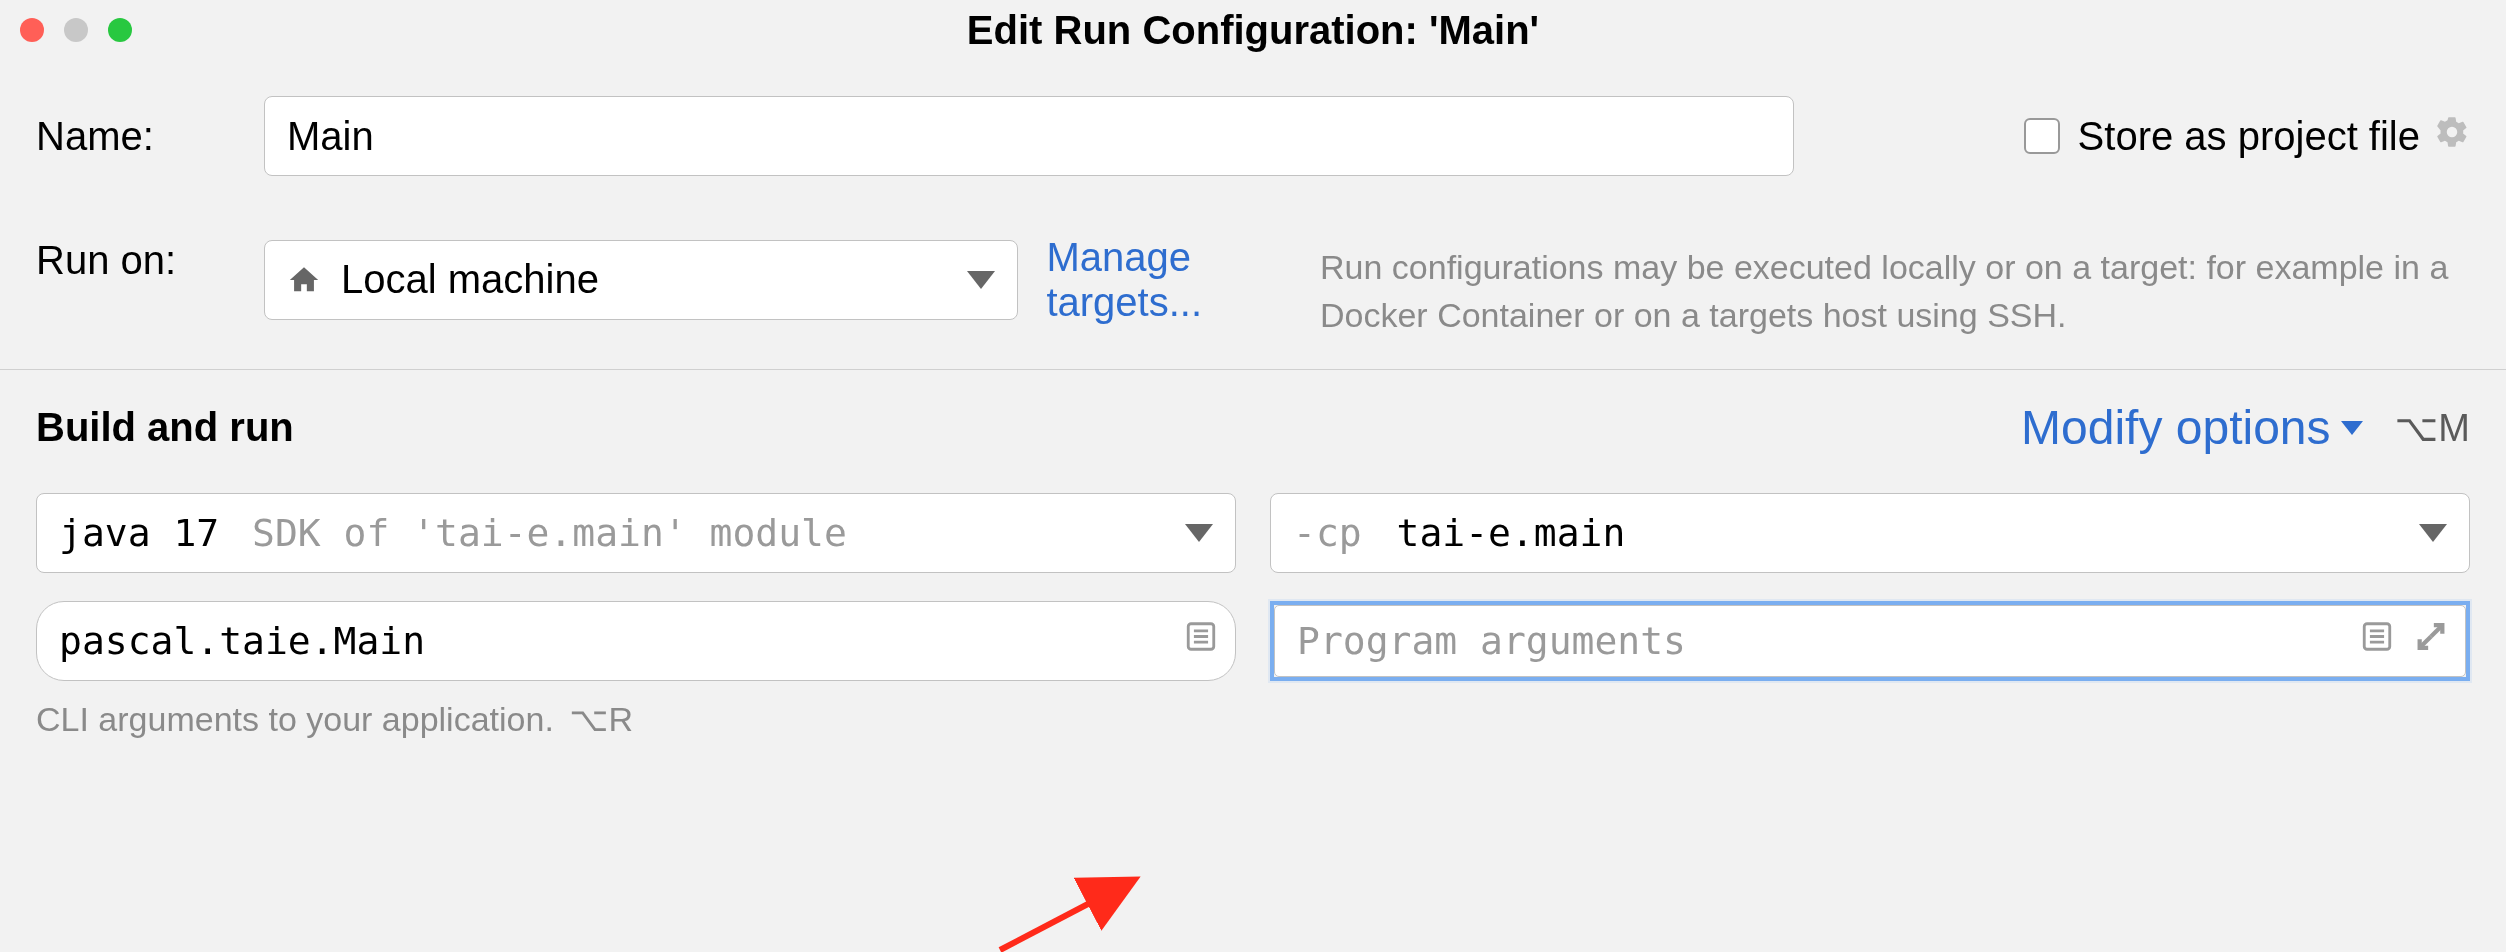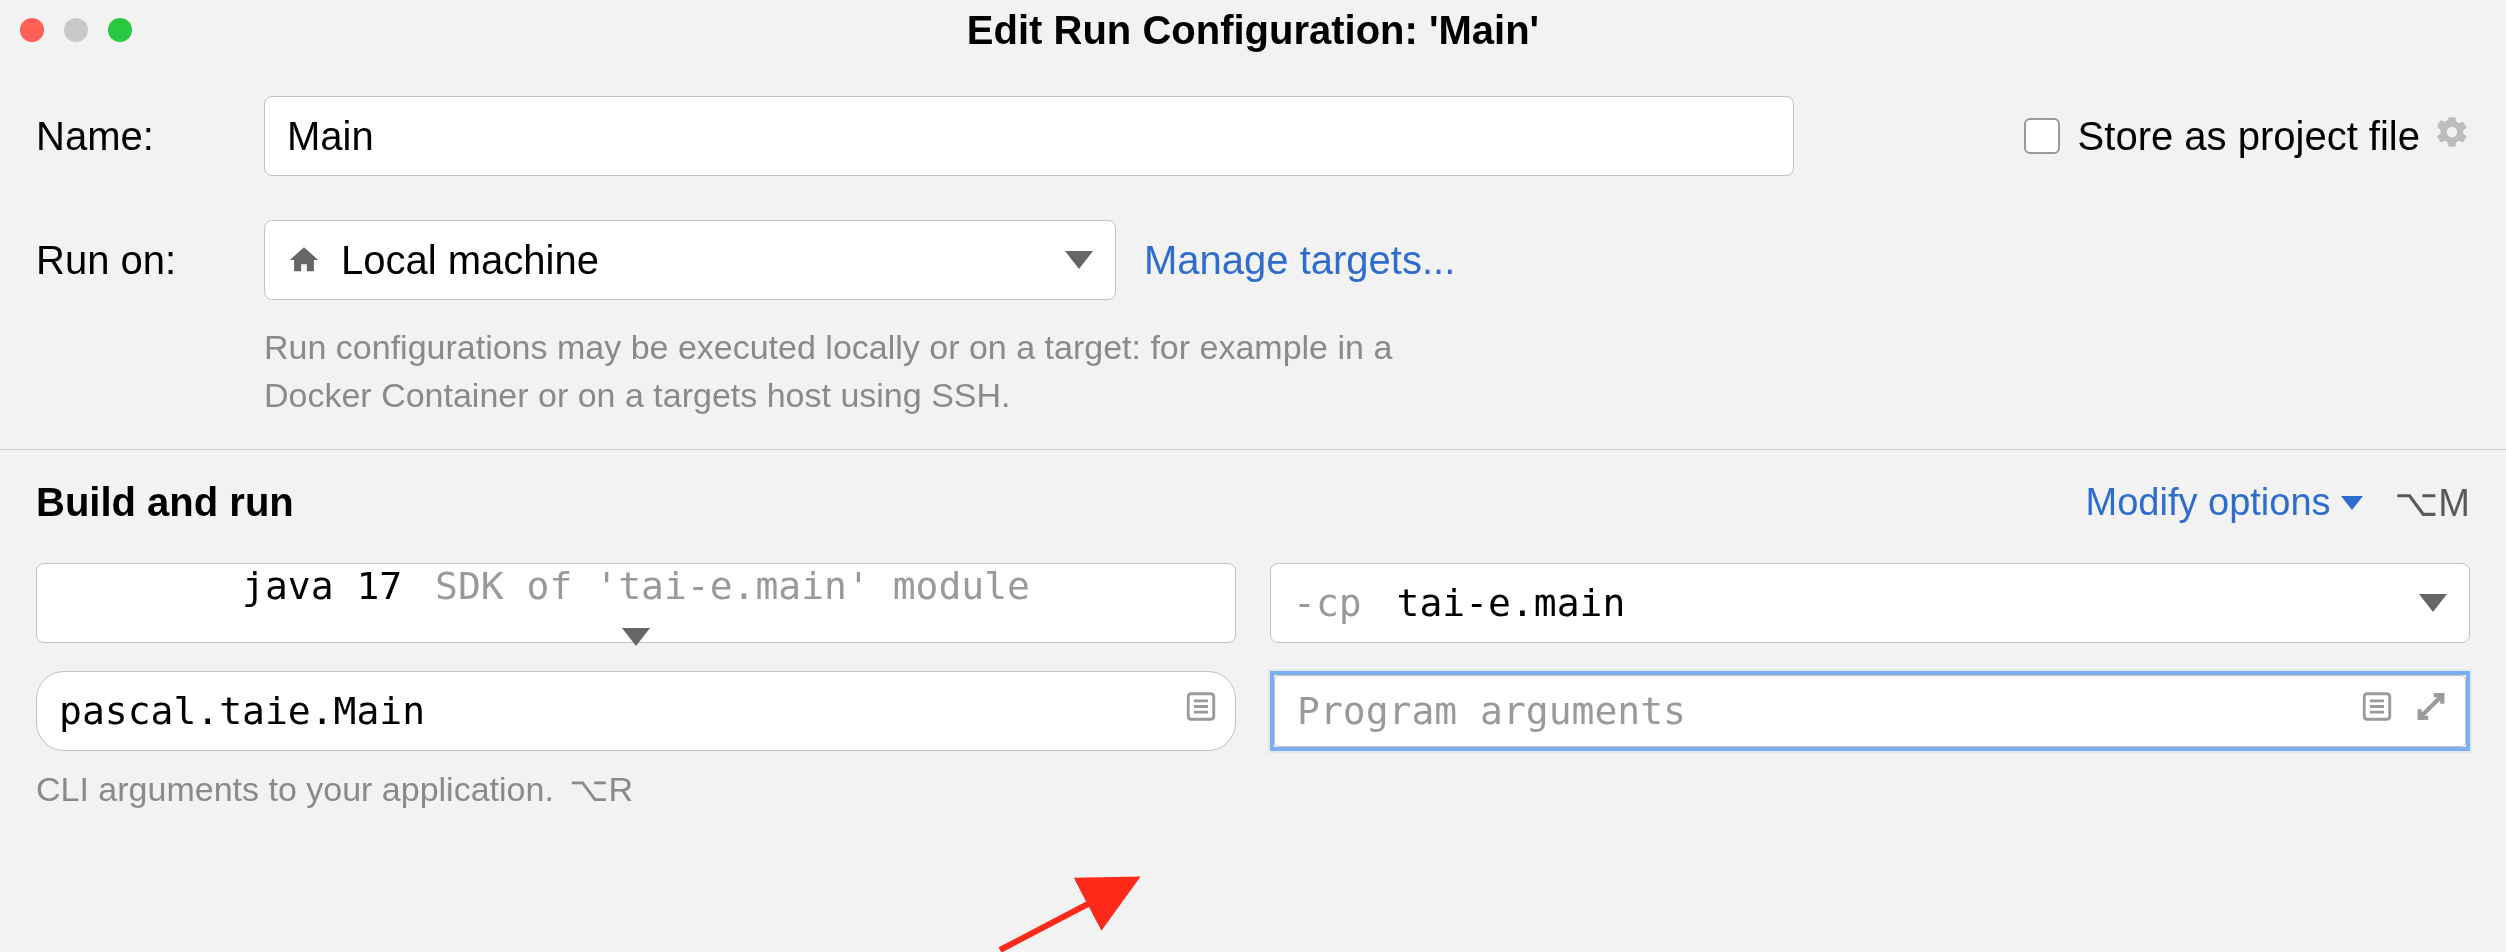--- a/index.html
+++ b/index.html
@@ -57,21 +57,21 @@
     background:#fff;
     margin-right:18px;
     flex-shrink:0;
   }
   .store-wrap{display:flex;align-items:center;margin-left:auto;}
   .store-label{font-size:40px;color:#000;}
   .gear-icon{margin-left:14px;}
   .gear-svg{width:36px;height:36px;fill:#bdbdbd;}
 
   .row2 { margin-top:44px; align-items:flex-start; }
-  .runon-inner{display:flex;flex-direction:column;}
+  .runon-inner{display:flex;}
   .runon-line{display:flex;align-items:center;gap:28px;}
   .select {
     height:80px;
     background:#fff;
     border:1px solid #c2c2c2;
     border-radius:8px;
     padding:0 22px;
     display:flex;
     align-items:center;
     justify-content:space-between;
@@ -83,27 +83,27 @@
   .select-text{font-size:40px;color:#000;flex:1;}
   .chevron{width:0;height:0;border-left:14px solid transparent;border-right:14px solid transparent;border-top:18px solid #666;flex-shrink:0;}
   .link{color:#2e6dcf;font-size:40px;cursor:pointer;}
   .hint{color:#8a8a8a;font-size:34px;line-height:1.4;margin-top:24px;max-width:1150px;}
 
   .divider{height:1px;background:#d0d0d0;margin:30px -36px 0 -36px;}
 
   .section-head{display:flex;align-items:center;margin-top:30px;gap:30px;}
   .section-title{font-weight:700;font-size:40px;color:#000;}
   .modify-wrap{display:flex;align-items:center;margin-left:auto;gap:14px;}
-  .modify-link{color:#2e6dcf;font-size:38px;display:flex;align-items:center;gap:10px;cursor:pointer;}
+  .modify-link{color:#2e6dcf;font-size:48px;display:flex;align-items:center;gap:10px;cursor:pointer;}
   .chev-small{width:0;height:0;border-left:11px solid transparent;border-right:11px solid transparent;border-top:14px solid #2e6dcf;}
   .shortcut{color:#5a5a5a;font-size:38px;margin-left:18px;}
 
   .br-row{display:flex;gap:34px;margin-top:38px;}
   .half{flex:1;min-width:0;}
-  .sdk-select{width:100%;flex-direction:column;}
+  .sdk-select{width:100%;}
   .mono{font-family:ui-monospace,SFMono-Regular,Menlo,Consolas,monospace;font-size:38px;}
   .sdk-pre{color:#000;}
   .sdk-hint{color:#9a9a9a;margin-left:10px;}
   .cp-select{width:100%;}
   .cp-pre{color:#9a9a9a;}
   .cp-main{color:#000;margin-left:12px;}
 
   .br-row2{display:flex;gap:34px;margin-top:28px;}
   .input-with-icon{position:relative;width:100%;}
   .input-with-icon input{width:100%;padding-right:70px;border-radius:28px;}

